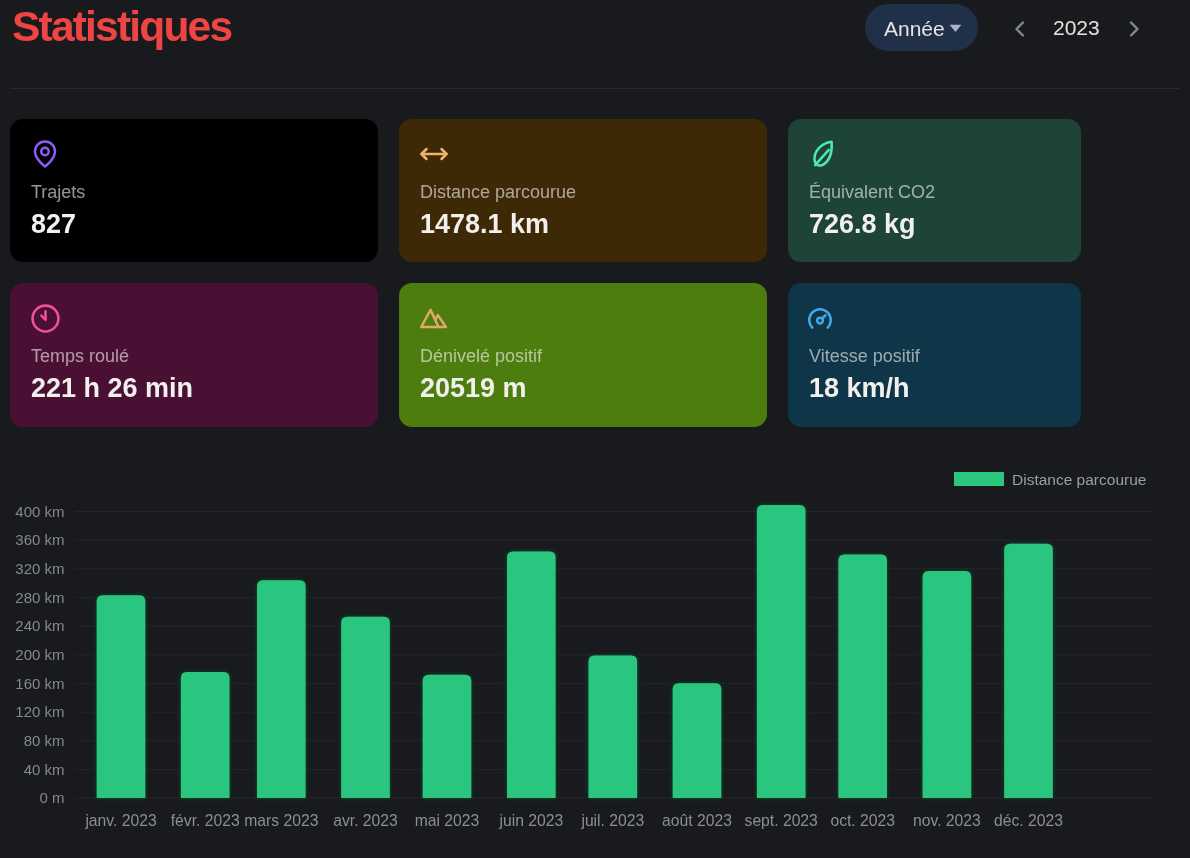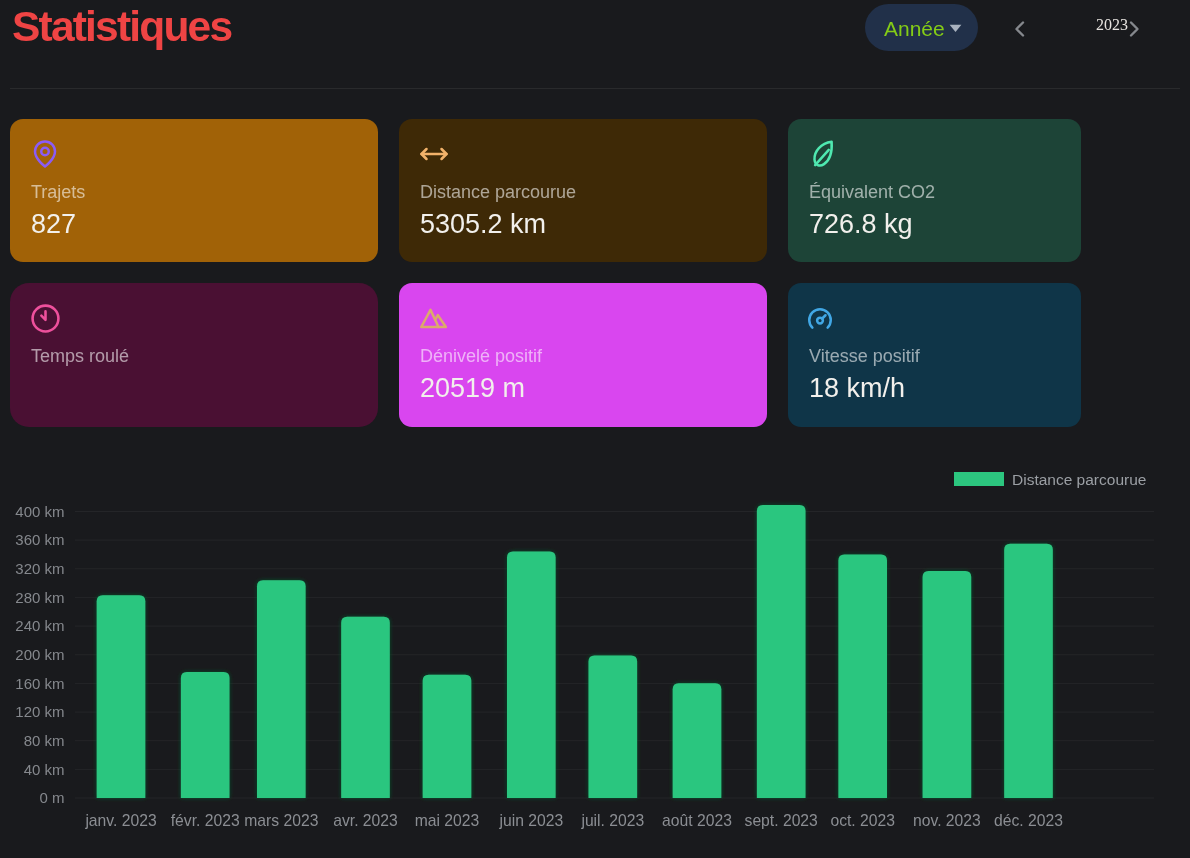--- a/index.html
+++ b/index.html
@@ -3,86 +3,87 @@
 <meta charset="utf-8">
 <style>
   * { margin:0; padding:0; box-sizing:border-box; }
   html,body { width:1190px; height:858px; background:#191a1d; overflow:hidden;
     font-family:"Liberation Sans", sans-serif; position:relative; }
   .abs { position:absolute; }
   h1 { position:absolute; left:12px; top:3px; font-size:42.5px; font-weight:700;
     color:#ef4444; letter-spacing:-1.8px; }
   #ybtn { position:absolute; left:865px; top:4px; width:113px; height:47px;
     border-radius:24px; background:#213049; }
-  #ybtn span { position:absolute; left:19px; top:13px; font-size:21px; color:#84cc16; }
+  #ybtn span { position:absolute; left:19px; top:13px; font-size:21px; color:#e5e5e5; }
   #divider { position:absolute; left:10px; top:88px; width:1170px; height:1px;
     background:rgba(255,255,255,0.07); }
   .card { position:absolute; border-radius:13px; }
   .card .lbl { position:absolute; left:21px; top:63px; font-size:18px; line-height:20px;
     color:rgba(255,255,255,0.58); }
   .card .val { position:absolute; left:21px; top:91px; font-size:27px; line-height:28px;
-    font-weight:400; color:#f2f0ec; }
+    font-weight:700; color:#f2f0ec; }
   .card svg.icon { position:absolute; left:20px; top:20px; }
   .r1 { top:119px; height:143px; }
   .r2 { top:283px; height:144px; }
   .c1 { left:10px; width:368px; }
   .c2 { left:399px; width:368px; }
   .c3 { left:788px; width:293px; }
 </style>
 </head>
 <body>
 <h1>Statistiques</h1>
 <div id="ybtn">
     <span>Année</span>
   <svg class="abs" style="left:83.6px; top:20.3px;" width="13" height="9" viewBox="0 0 13 9">
       <path d="M0.6 0.8 L6.5 8 L12.4 0.8 Z" fill="#a9b2bf"></path>
     </svg>
 </div>
 <svg class="abs" style="left:1010px; top:18.5px;" width="20" height="20" viewBox="0 0 20 20" fill="none" stroke="#85888d" stroke-width="2.4" stroke-linecap="round" stroke-linejoin="round">
     <path d="M13 3.5 L6.5 10 L13 16.5"></path>
   </svg>
-<div class="abs" style="left:1096px; top:16px; font-size:16px; color:#e6e3df;font-family:Liberation Serif, serif;">2023</div>
+<div class="abs" style="left:1053px; top:16px; font-size:21px; color:#e6e3df;">2023</div>
 <svg class="abs" style="left:1123.5px; top:18.5px;" width="20" height="20" viewBox="0 0 20 20" fill="none" stroke="#85888d" stroke-width="2.4" stroke-linecap="round" stroke-linejoin="round">
     <path d="M7 3.5 L13.5 10 L7 16.5"></path>
   </svg>
 <div id="divider"></div>
 
-<div class="card r1 c1" style="background:#a16207;">
+<div class="card r1 c1" style="background:#000000;">
   <svg class="icon" width="30" height="30" viewBox="0 0 24 24" fill="none" stroke="#8b5cf6" stroke-width="2" stroke-linecap="round" stroke-linejoin="round">
       <path d="M20 10c0 6-8 12-8 12s-8-6-8-12a8 8 0 0 1 16 0Z"></path>
       <circle cx="12" cy="10" r="3"></circle>
     </svg>
   <div class="lbl">Trajets</div>
   <div class="val">827</div>
 </div>
 <div class="card r1 c2" style="background:#3e2906;">
   <svg class="icon" width="30" height="30" viewBox="0 0 24 24" fill="none" stroke="#f2b26a" stroke-width="2" stroke-linecap="round" stroke-linejoin="round">
       <polyline points="18 8 22 12 18 16"></polyline>
       <polyline points="6 8 2 12 6 16"></polyline>
       <line x1="2" y1="12" x2="22" y2="12"></line>
     </svg>
   <div class="lbl">Distance parcourue</div>
-  <div class="val">5305.2 km</div>
+  <div class="val">1478.1 km</div>
 </div>
 <div class="card r1 c3" style="background:#1d4437;">
   <svg class="icon" width="30" height="30" viewBox="0 0 24 24" fill="none" stroke="#4fe8b0" stroke-width="2" stroke-linecap="round" stroke-linejoin="round">
       <path d="M18.9 2.2 C19.4 9.8 17.6 16.8 12.8 20.1 C9.1 22.6 5.6 20.8 5.2 16.6 C4.7 9.6 10.5 3.4 18.9 2.2 Z"></path>
       <line x1="5.7" y1="20.9" x2="16.6" y2="8.7"></line>
     </svg>
   <div class="lbl">Équivalent CO2</div>
   <div class="val">726.8 kg</div>
 </div>
-<div class="card r2 c1" style="background:#4a1033;border-radius:19px;">
+<div class="card r2 c1" style="background:#4a1033;">
   <svg class="icon" width="31" height="31" viewBox="0 0 24 24" fill="none" stroke="#ee509c" stroke-width="2" stroke-linecap="round" stroke-linejoin="round">
       <circle cx="12" cy="12" r="10"></circle>
       <polyline points="8.8 9.8 12 13 12 6.5"></polyline>
     </svg>
   <div class="lbl">Temps roulé</div>
+  <div class="val">221 h 26 min</div>
 </div>
-<div class="card r2 c2" style="background:#d946ef;">
+<div class="card r2 c2" style="background:#4d7c0f;">
   <svg class="icon" width="30" height="30" viewBox="0 0 24 24" fill="none" stroke="#dcaa6b" stroke-width="2" stroke-linecap="round" stroke-linejoin="round">
       <path d="M1.8 19.2 L9.2 5.5 L15.6 19.2 Z"></path>
       <path d="M12.9 13.4 L15.1 9.7 L21.5 19.2 L15.6 19.2"></path>
     </svg>
   <div class="lbl">Dénivelé positif</div>
   <div class="val">20519 m</div>
 </div>
 <div class="card r2 c3" style="background:#0f3548;">
   <svg class="icon" style="left:17px; top:22px;" width="30" height="30" viewBox="0 0 24 24" fill="none" stroke="#41a7e5" stroke-width="2" stroke-linecap="round" stroke-linejoin="round">
       <path d="M5.9 18.1 A8.6 8.6 0 1 1 18.1 18.1"></path>

